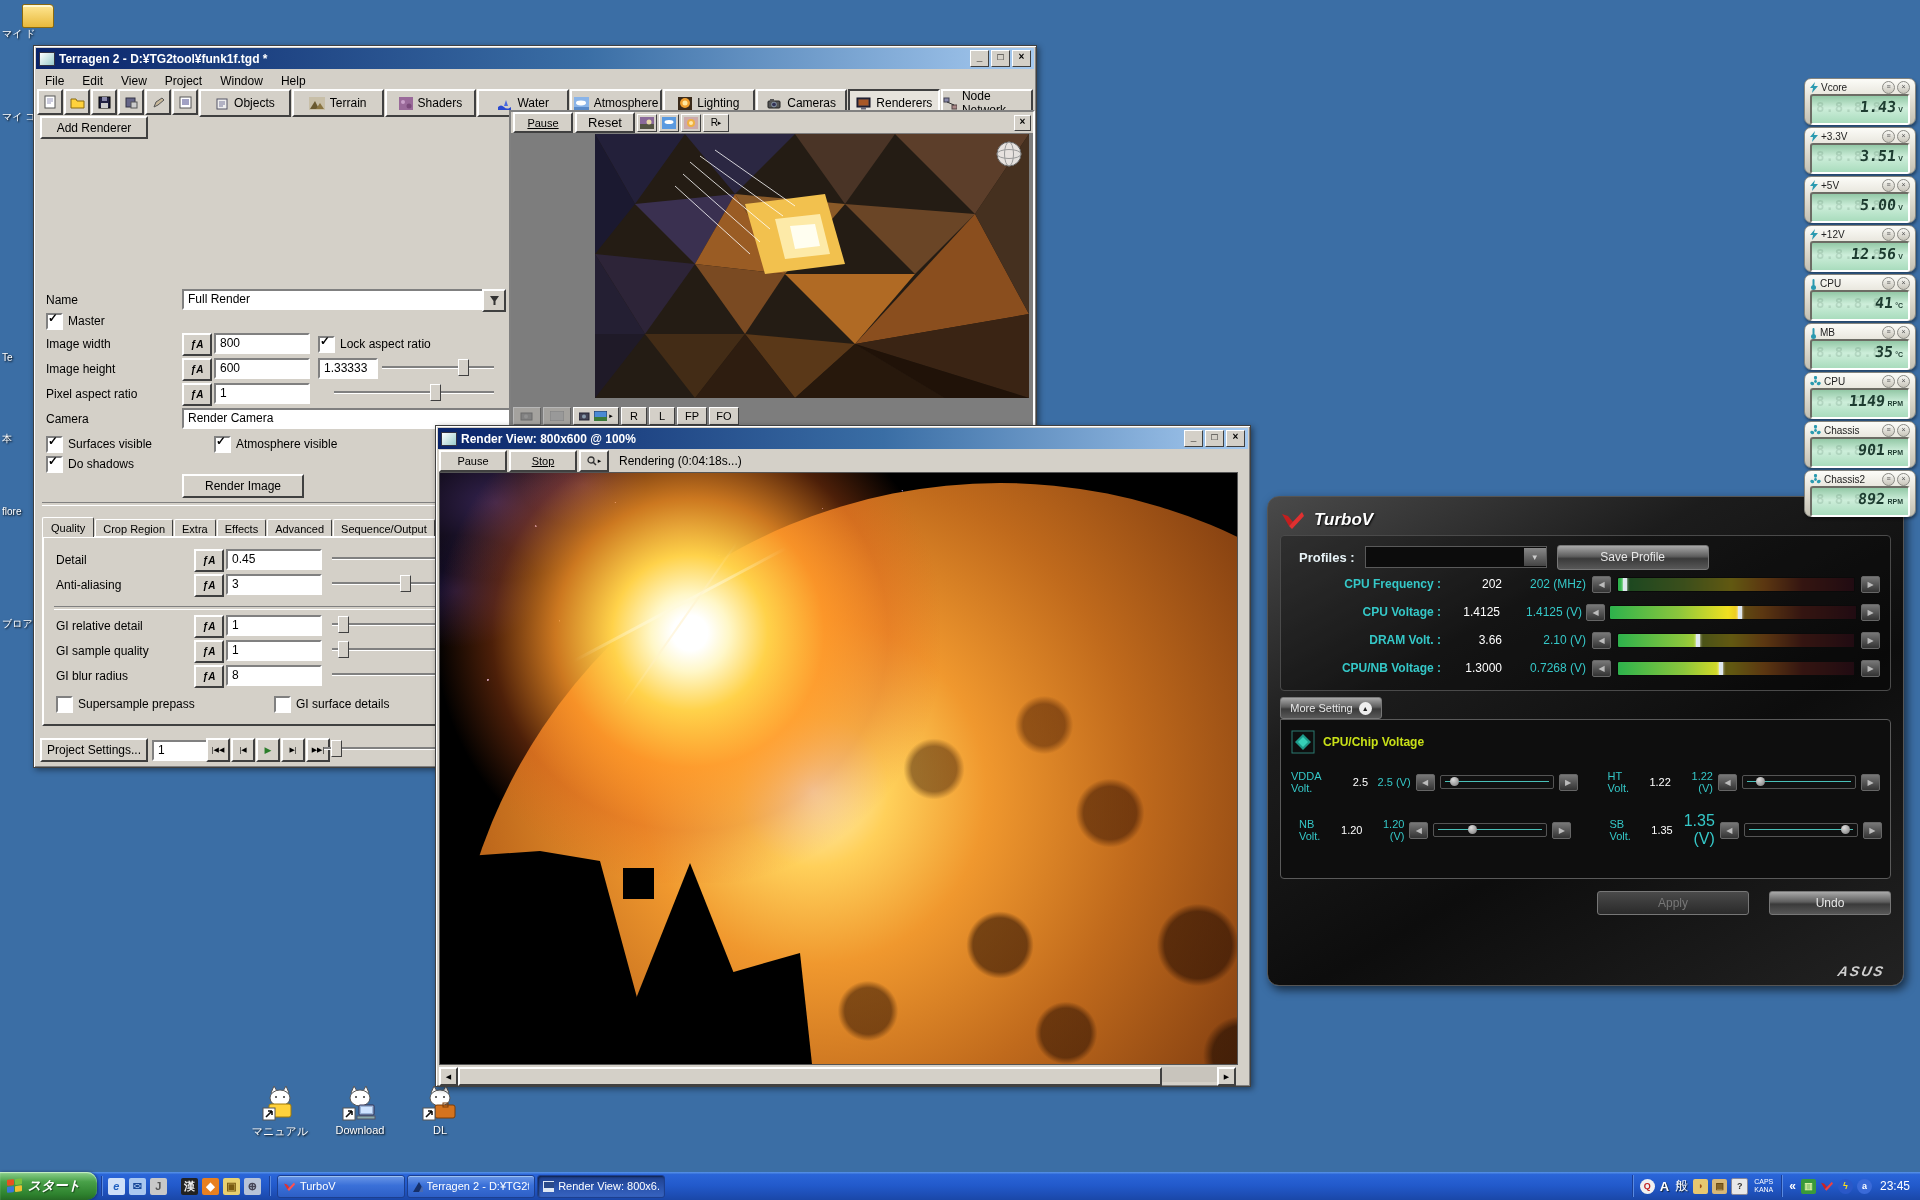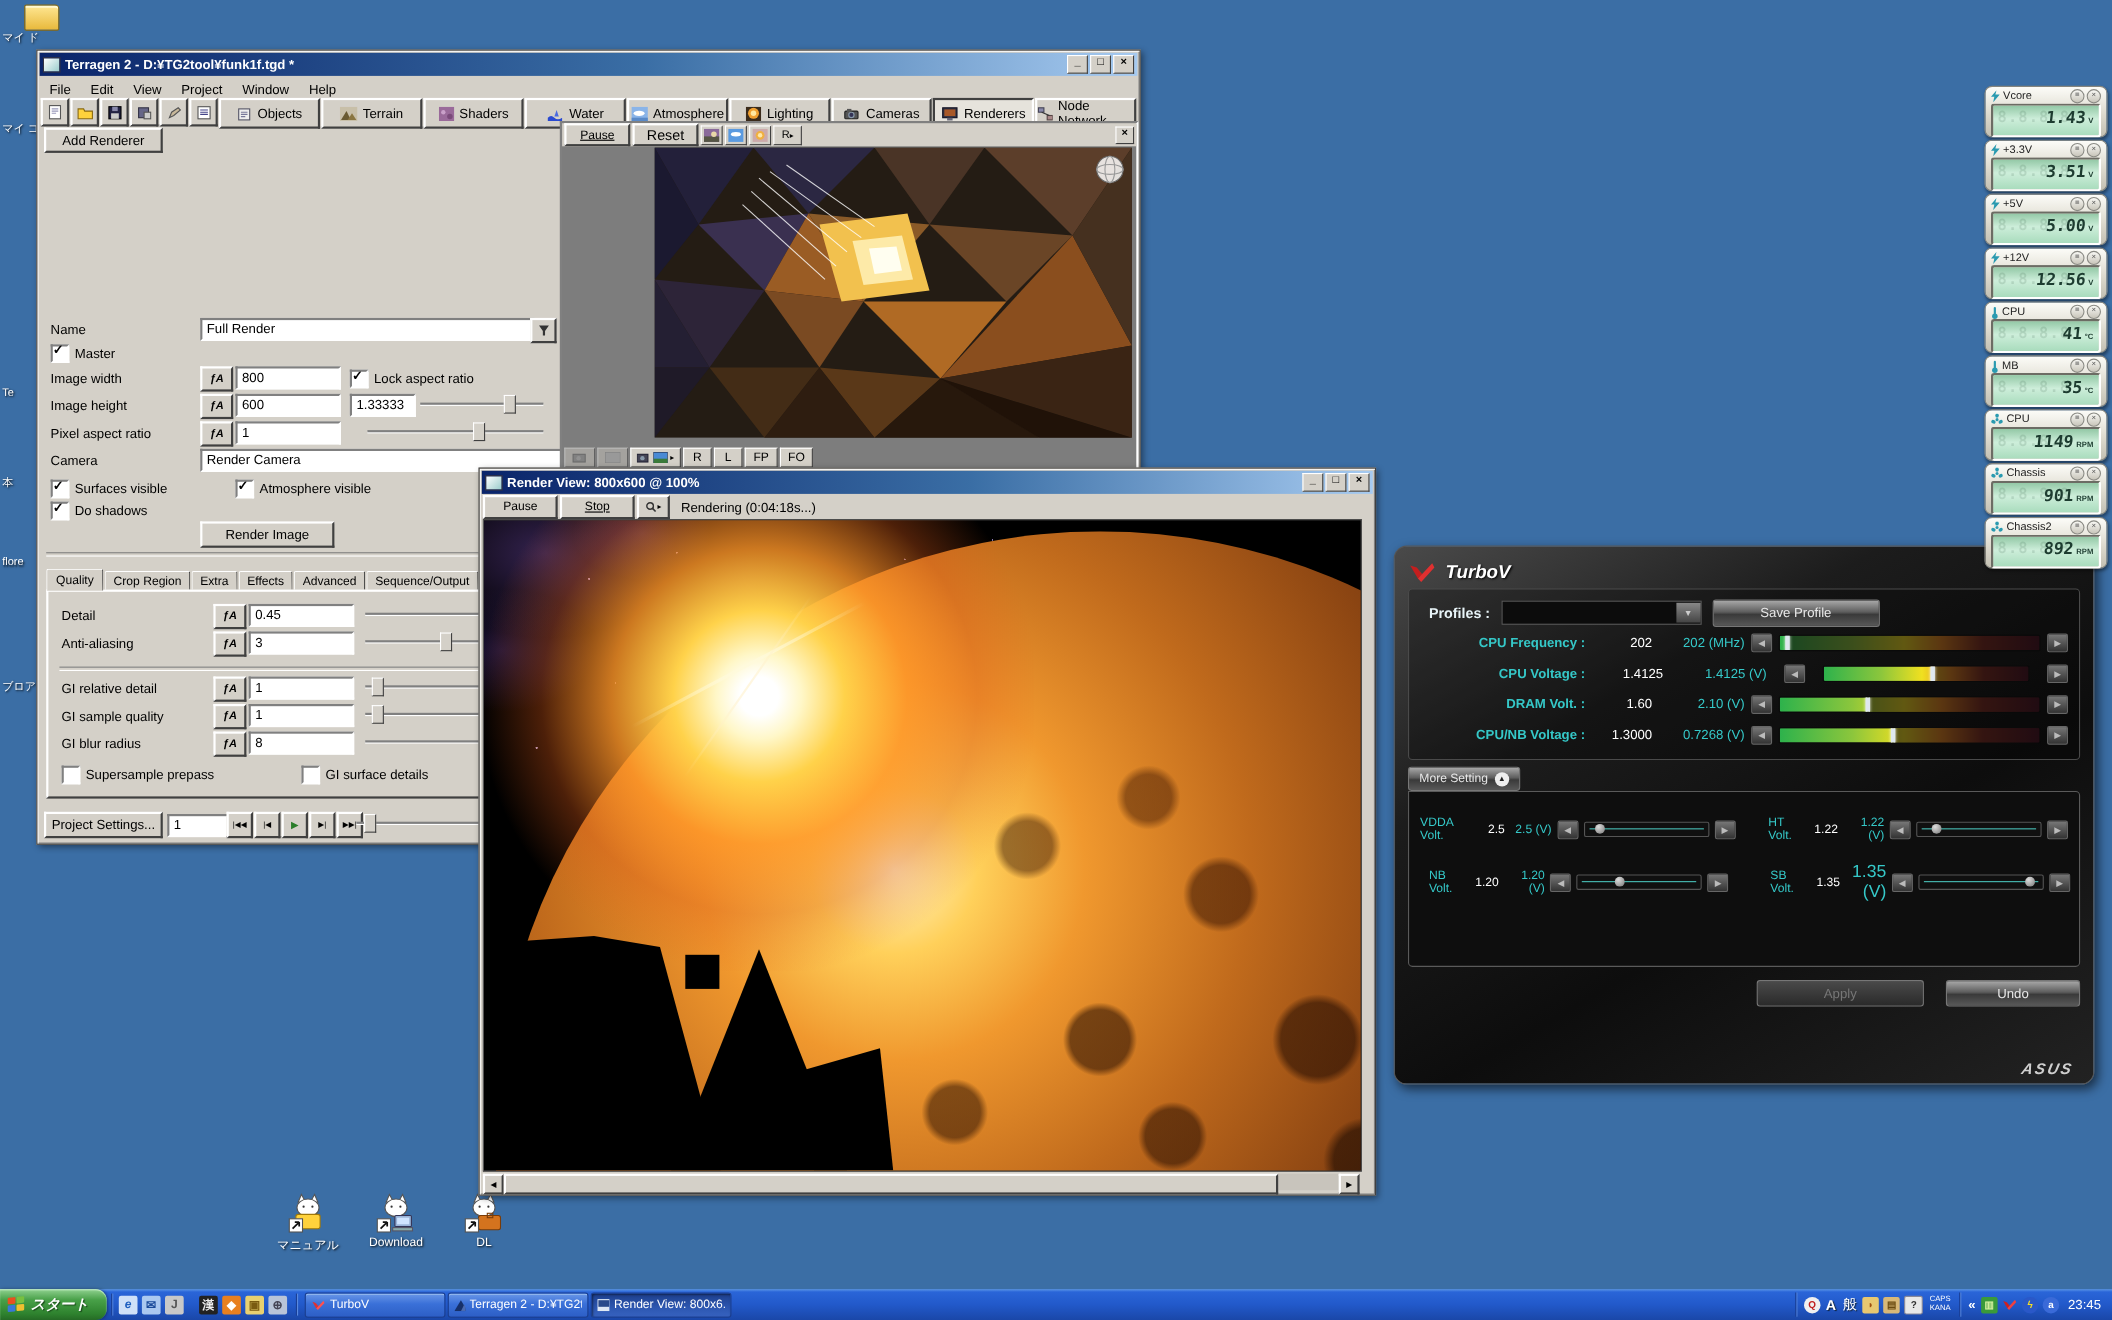--- a/index.html
+++ b/index.html
@@ -612,34 +612,34 @@
       <span class="tvlab" style="width:150px;text-align:right">CPU Frequency :</span>
       <span style="width:55px;text-align:right;color:#fff;font-size:12px">202</span>
       <span style="width:78px;text-align:right;color:#35c8c8;font-size:12px">202 (MHz)</span>
       <div class="arrbtn">◀</div>
       <div class="gbar">
           <div class="dim" style="width:97%"></div>
           <div class="gth" style="left:2%"></div>
         </div>
       <div class="arrbtn">▶</div>
     </div>
-    <div style="display:flex;align-items:center;gap:16px;height:28px">
+    <div style="display:flex;align-items:center;gap:4px;height:28px">
       <span class="tvlab" style="width:150px;text-align:right">CPU Voltage :</span>
       <span style="width:55px;text-align:right;color:#fff;font-size:12px">1.4125</span>
       <span style="width:78px;text-align:right;color:#35c8c8;font-size:12px">1.4125 (V)</span>
       <div class="arrbtn">◀</div>
       <div class="gbar">
           <div class="dim" style="width:47%"></div>
           <div class="gth" style="left:52%"></div>
         </div>
       <div class="arrbtn">▶</div>
     </div>
     <div style="display:flex;align-items:center;gap:6px;height:28px">
       <span class="tvlab" style="width:150px;text-align:right">DRAM Volt. :</span>
-      <span style="width:55px;text-align:right;color:#fff;font-size:12px">1.60</span>
+      <span style="width:55px;text-align:right;color:#fff;font-size:12px">3.66</span>
       <span style="width:78px;text-align:right;color:#35c8c8;font-size:12px">2.10 (V)</span>
       <div class="arrbtn">◀</div>
       <div class="gbar">
           <div class="dim" style="width:66%"></div>
           <div class="gth" style="left:33%"></div>
         </div>
       <div class="arrbtn">▶</div>
     </div>
     <div style="display:flex;align-items:center;gap:6px;height:28px">
       <span class="tvlab" style="width:150px;text-align:right">CPU/NB Voltage :</span>
@@ -652,20 +652,28 @@
         </div>
       <div class="arrbtn">▶</div>
     </div>
   </div>
   <div class="tvbtn" style="width:100px;height:20px;margin-top:6px;gap:6px">
     <span style="font-size:11px">More Setting</span>
     <span style="width:13px;height:13px;border-radius:50%;background:#eee;color:#222;font-size:7px;display:flex;align-items:center;justify-content:center">▲</span>
   </div>
 
   <div style="border:1px solid #5a5a5a;border-radius:0 4px 4px 4px;background:#0e0e0e;height:160px;padding:8px 10px;box-sizing:border-box">
+    <div style="display:flex;align-items:center;gap:8px;height:28px">
+      <svg width="24" height="24" viewBox="0 0 24 24">
+        <rect x="1" y="1" width="22" height="22" fill="none" stroke="#2a7a70"></rect>
+        <polygon points="12,4 20,12 12,20 4,12" fill="#1e9a8a"></polygon>
+          <polygon points="12,7 17,12 12,17 7,12" fill="#36d0b8"></polygon>
+      </svg>
+      <span style="color:#c8e018;font-weight:bold;font-size:12px">CPU/Chip Voltage</span>
+    </div>
     <div style="display:flex;gap:30px;margin-top:14px">
       <div style="display:flex;align-items:center;gap:5px">
         <span class="tvlab" style="font-weight:normal;font-size:11px">VDDA Volt.</span>
         <span style="color:#fff;font-size:11px;width:30px;text-align:right">2.5</span>
         <span style="color:#35c8c8;font-size:11px;width:44px;text-align:right">2.5 (V)</span>
         <div class="arrbtn">◀</div>
         <div class="sslide">
             <div class="ln"></div>
             <div class="kn" style="left:8%"></div>
           </div>

